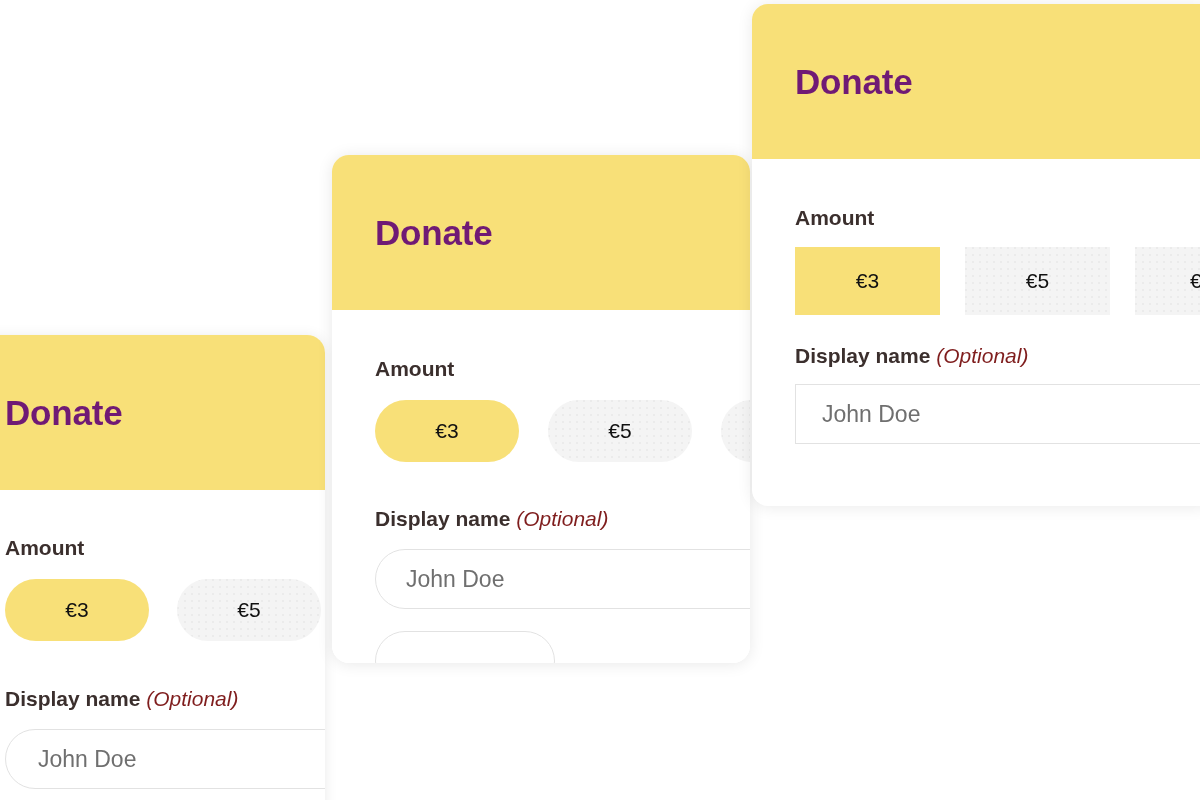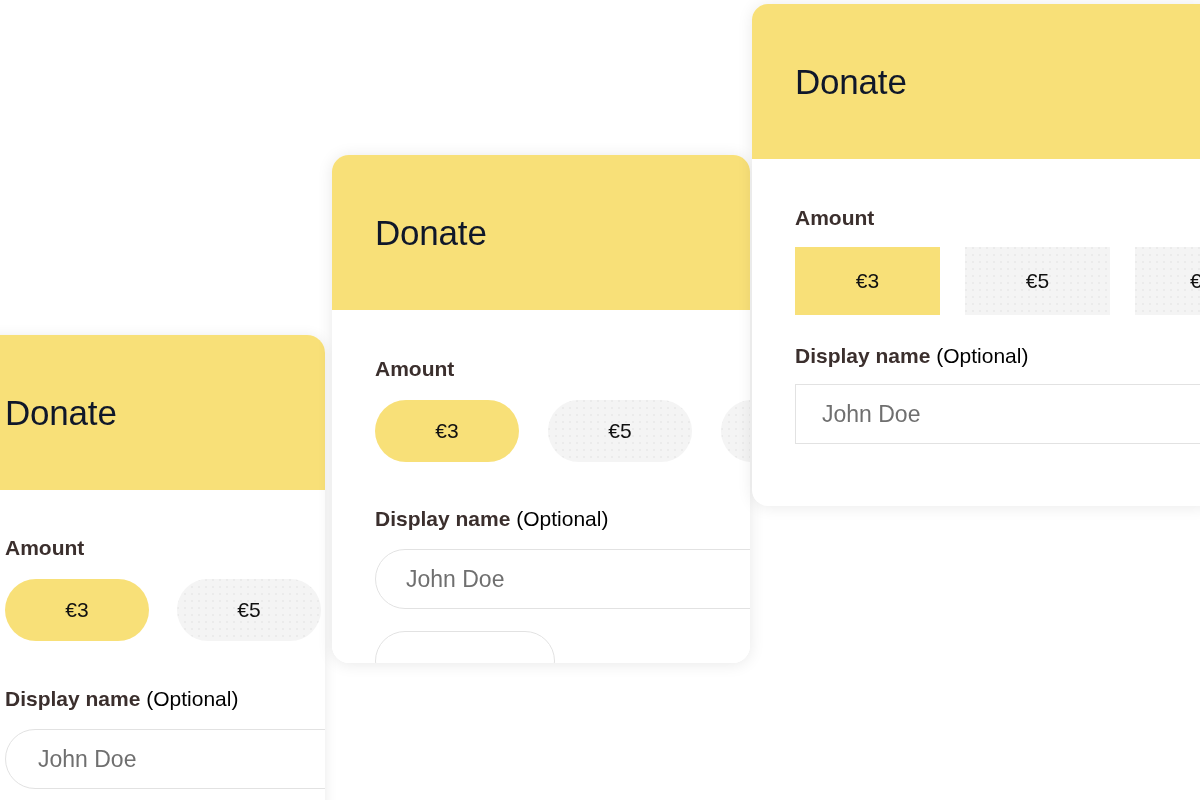--- a/index.html
+++ b/index.html
@@ -32,39 +32,40 @@
   }
 
   .card-header {
     background: #f8e078;
     display: flex;
     align-items: center;
     box-sizing: border-box;
   }
 
   .card-title {
-    color: #0f172a;
-    font-weight: 400;
+    color: #701a75;
+    font-weight: 700;
     letter-spacing: -0.2px;
     white-space: nowrap;
   }
 
   .card-body {
     background: #ffffff;
     box-sizing: border-box;
   }
 
   .field-label {
     color: #3b2f2d;
     font-weight: 600;
     white-space: nowrap;
   }
   .field-label .optional {
-    color: #000000;
+    color: #7f1d1d;
     font-weight: 400;
+    font-style: italic;
   }
 
   .amount-row {
     display: flex;
     flex-wrap: nowrap;
   }
 
   .amount-btn {
     display: flex;
     align-items: center;

